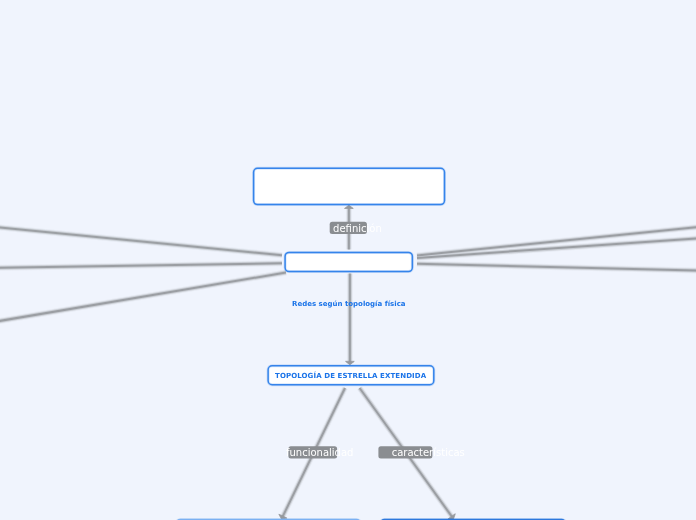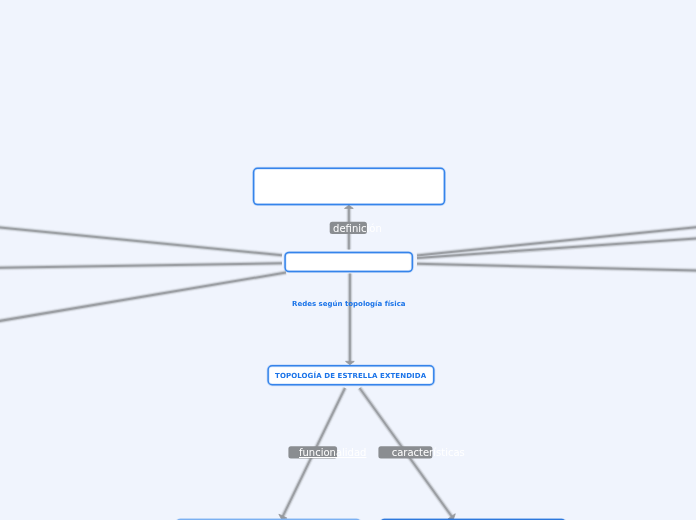--- a/index.html
+++ b/index.html
@@ -101,16 +101,16 @@
       <rect x="378.4" y="446.3" width="54.0" height="12.3" rx="2.5" ry="2.5" fill="#8a8d91"></rect>
     </g>
   </svg>
 
 
   <div class="label" style="left:292.1px;top:259.4px;margin-top:41px;">Redes según topología física</div>
 
   <div class="label" style="left:275.0px;top:372.2px;letter-spacing:0.105px;text-align:center;">TOPOLOGÍA DE ESTRELLA EXTENDIDA</div>
 
   <div class="taglabel" style="left:333.1px;top:225.7px;">definición</div>
-  <div class="taglabel" style="left:299px;top:450.3px;text-decoration:underline;">funcionalidad</div>
+  <div class="taglabel" style="left:286px;top:450.3px;">funcionalidad</div>
   <div class="taglabel" style="left:381.7px;top:450.3px;margin-left:10px;">características</div>
 
 </div>
 
 </body></html>

